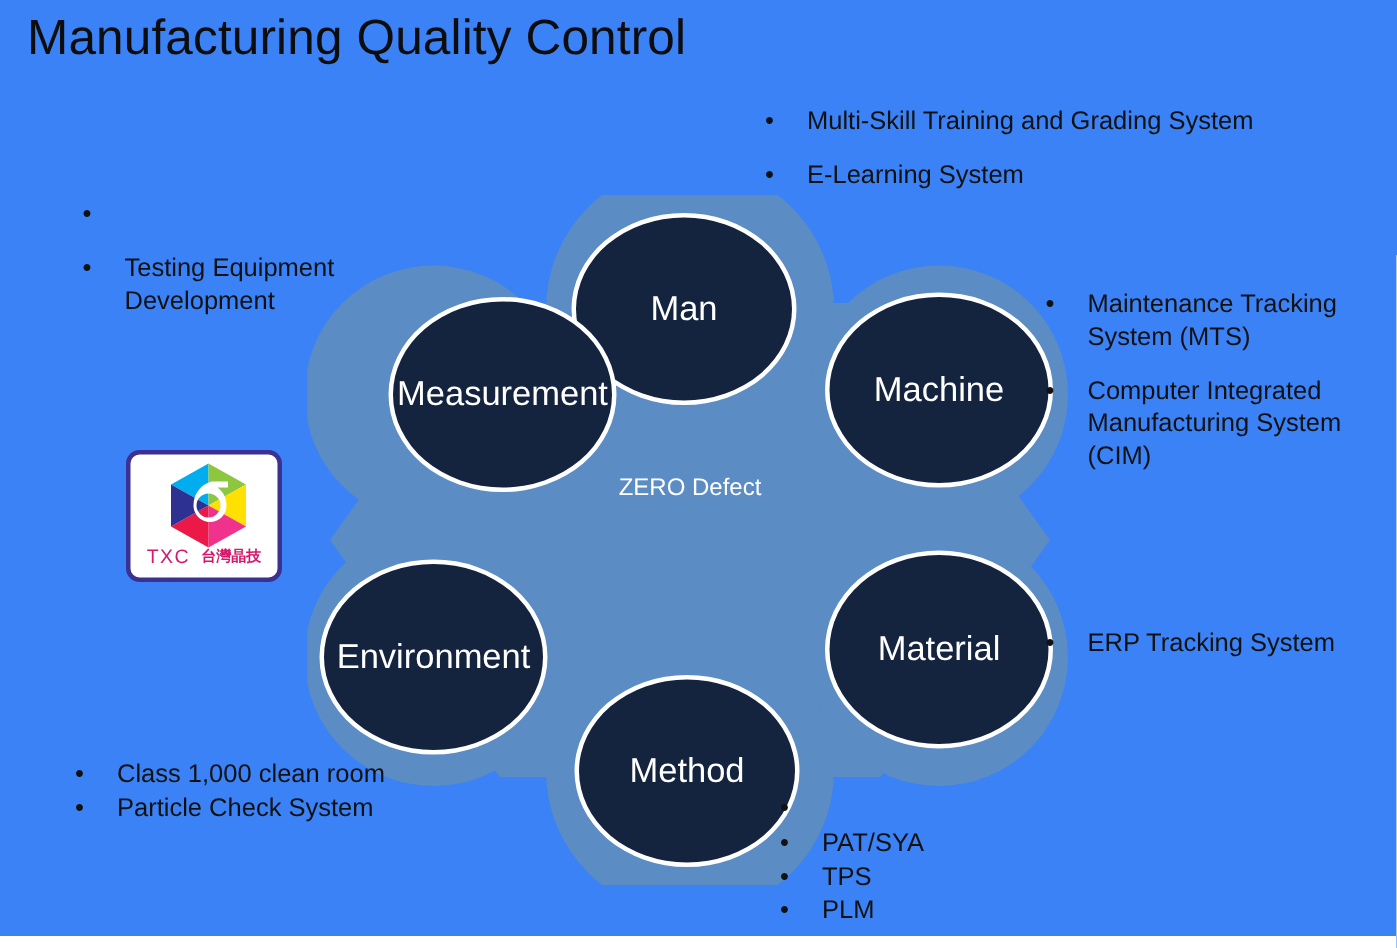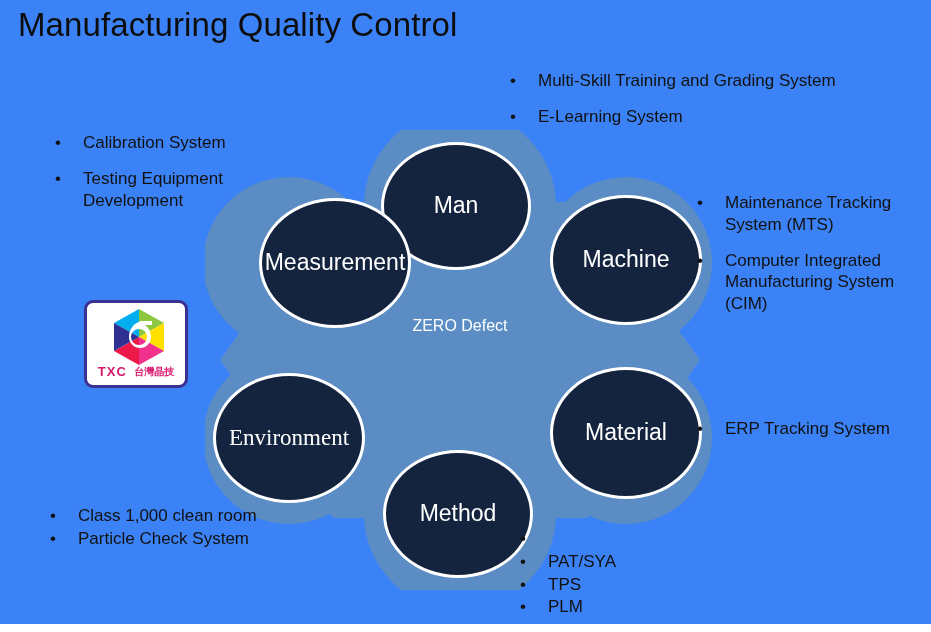--- a/index.html
+++ b/index.html
@@ -62,21 +62,21 @@
     font-size: 23px;
     font-weight: 400;
     line-height: 1.1;
     text-align: center;
     white-space: nowrap;
   }
   #node-man      { left: 176px; top:  12px; width: 150px; height: 128px; }
   #node-machine  { left: 345px; top:  65px; width: 152px; height: 130px; }
   #node-material { left: 345px; top: 237px; width: 152px; height: 132px; }
   #node-method   { left: 178px; top: 320px; width: 150px; height: 128px; }
-  #node-env      { left:   8px; top: 243px; width: 152px; height: 130px; font-family: Liberation Serif, serif; }
+  #node-env      { left:   8px; top: 243px; width: 152px; height: 130px; }
   #node-meas     { left:   8px; top:  68px; width: 152px; height: 130px; margin-left: 46px; }
 
   #hub-text {
     position: absolute;
     left: 120px;
     top: 186px;
     width: 270px;
     text-align: center;
     color: #ffffff;
     font-size: 16px;
@@ -129,21 +129,21 @@
   #txc-hex { position: absolute; left: 22px; top: 4px; width: 60px; height: 60px; }
   #txc-word {
     position: absolute;
     left: 0; right: 0; bottom: 5px;
     text-align: center;
     white-space: nowrap;
   }
   #txc-letters {
     color: #d6186c;
     font-size: 13px;
-    font-weight: bold;
+    font-weight: normal;
     letter-spacing: 1px;
     vertical-align: middle;
   }
   #txc-cn {
     color: #d6186c;
     font-size: 10px;
     font-weight: bold;
     margin-left: 3px;
     vertical-align: middle;
   }
@@ -187,21 +187,20 @@
       <span class="node-label">Environment</span>
     </div>
     <div class="node-circle" id="node-meas">
       <span class="node-label">Measurement</span>
     </div>
   </div>
 
   <div class="bullet-block" id="block-measurement">
     <div class="bullet-row">
       <span class="bullet-dot">•</span>
-      <span class="bullet-text">Calibration System</span>
     </div>
     <div class="bullet-row">
       <span class="bullet-dot">•</span>
       <span class="bullet-text">Testing Equipment Development</span>
     </div>
   </div>
 
   <div class="bullet-block" id="block-man">
     <div class="bullet-row">
       <span class="bullet-dot">•</span>

